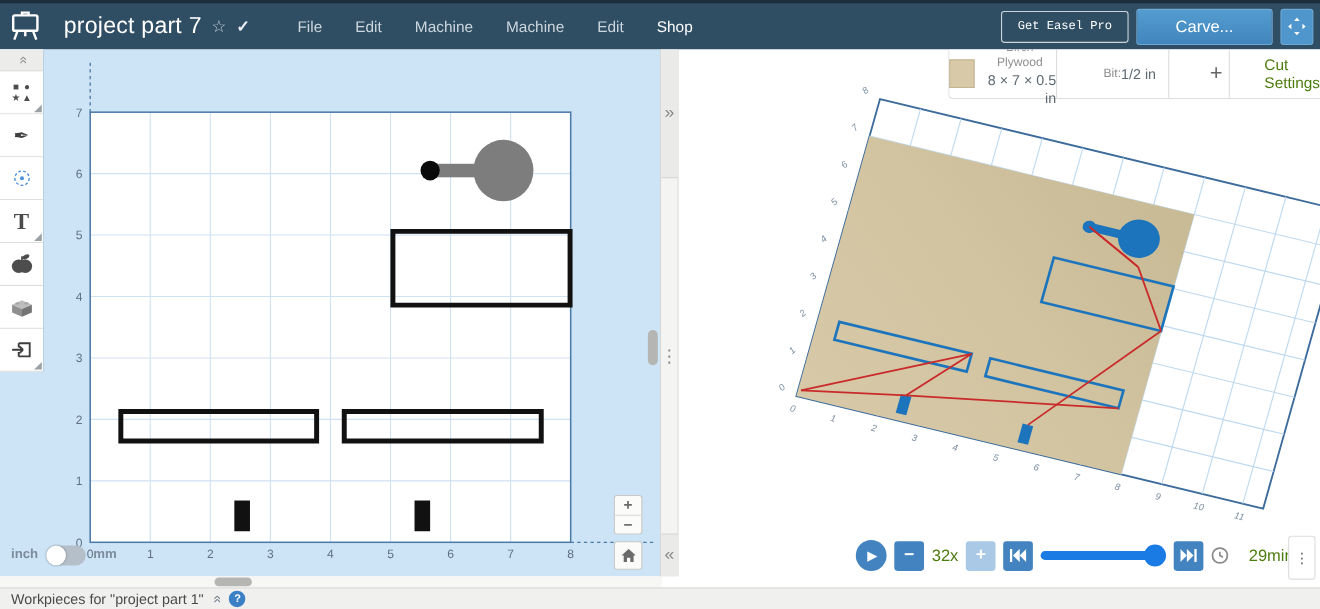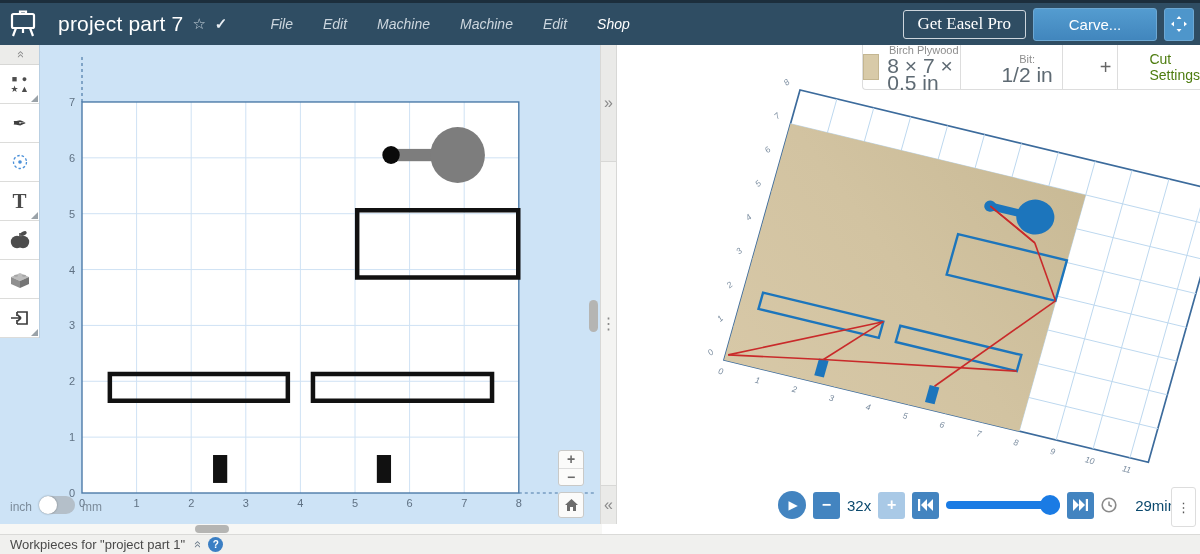--- a/index.html
+++ b/index.html
@@ -5,41 +5,41 @@
   * { margin:0; padding:0; box-sizing:border-box; }
   html,body { width:1200px; height:554px; overflow:hidden; font-family:"Liberation Sans",sans-serif; background:#fff; }
 
   
   #topbar { position:absolute; left:0; top:0; width:1200px; height:45px; background:#2f4d63; border-top:3px solid #1c2e3c; display:flex; align-items:center; }
   #logo { width:46px; height:42px; display:flex; align-items:center; justify-content:center; }
   #title { color:#fff; font-size:21px; font-weight:400; margin-left:12px; letter-spacing:.2px; }
   .title-ico { color:#c6d2db; font-size:15px; margin-left:9px; }
   .check { color:#e8eef3; font-weight:bold; }
   #menus { display:flex; margin-left:28px; }
-  .menu-item { color:#ccd6de; font-size:14px; padding:0 15px; cursor:default;font-style:italic; }
+  .menu-item { color:#ccd6de; font-size:14px; padding:0 15px; cursor:default; }
   .menu-item.shop { color:#ffffff; }
   #topbar-right { margin-left:auto; display:flex; align-items:center; gap:7px; margin-right:6px; }
-  #get-pro { height:29px; padding:0 14px; background:transparent; border:1px solid #cdd5dc; border-radius:3px; color:#fff; font-size:17px; font-family:Liberation Serif, serif; }
+  #get-pro { height:29px; padding:0 14px; background:transparent; border:1px solid #cdd5dc; border-radius:3px; color:#fff; font-size:11px; font-family:Liberation Mono, monospace; }
   #carve { height:33px; width:124px; background:linear-gradient(#549cd0,#4186bd); border:1px solid #6da8d3; border-radius:3px; color:#fff; font-size:15px; font-family:inherit; }
   #expand-btn { height:33px; width:30px; background:#4e96cb; border:1px solid #6da8d3; border-radius:3px; display:flex; align-items:center; justify-content:center; }
 
   
   #sidebar { position:absolute; left:0; top:45px; width:40px; background:#fff; border-right:1px solid #b9cfe2; z-index:5; }
   #sidebar-collapse { height:20px; background:#ececea; border-bottom:1px solid #d7d7d5; display:flex; align-items:center; justify-content:center; color:#8a8a8a; }
   .rotm90 { display:inline-block; transform:rotate(-90deg); font-size:13px; }
   .tool-cell { height:39px; border-bottom:1px solid #dcdcda; display:flex; align-items:center; justify-content:center; position:relative; background:#fff; }
   .fold:after { content:""; position:absolute; right:1px; bottom:1px; border-left:7px solid transparent; border-bottom:7px solid #9aa2a8; }
   .shapes-grid { display:grid; grid-template-columns:10px 10px; grid-template-rows:10px 10px; color:#4d4d4d; font-size:9px; line-height:10px; text-align:center; }
   .ticon { font-family:"Liberation Serif",serif; font-size:21px; font-weight:bold; color:#4a4a4a; }
   .pen { font-size:17px; color:#3f3f3f; }
 
   
   #canvas2d { position:absolute; left:0; top:45px; width:600px; height:479px; background:#cde3f6; }
   #svg2d { position:absolute; left:0; top:0; }
-  #unit-toggle-wrap { position:absolute; left:10px; top:451px; display:flex; align-items:flex-end; gap:7px; color:#7c8c9b; font-size:12px; }
+  #unit-toggle-wrap { position:absolute; left:10px; top:451px; display:flex; align-items:flex-start; gap:7px; color:#7c8c9b; font-size:12px;font-weight:bold; }
   #unit-switch { width:36px; height:18px; border-radius:9px; background:#b4bfc9; position:relative; }
   #unit-knob { position:absolute; left:0; top:0; width:18px; height:18px; border-radius:50%; background:#fff; box-shadow:0 0 2px rgba(0,0,0,.4); }
   #zoom-box { position:absolute; left:558px; top:405px; width:26px; height:36px; background:#fbfbfa; border:1px solid #c9c9c7; border-radius:3px; display:flex; flex-direction:column; }
   .zbtn { flex:1; display:flex; align-items:center; justify-content:center; color:#6b6b6b; font-size:14px; font-weight:bold; }
   #home-btn { position:absolute; left:558px; top:447px; width:26px; height:26px; background:#fbfbfa; border:1px solid #c9c9c7; border-radius:3px; display:flex; align-items:center; justify-content:center; color:#6b6b6b; font-size:12px; }
   #vscroll { position:absolute; left:589px; top:255px; width:9px; height:32px; background:#b5b5b3; border-radius:5px; }
   #hscroll-row { position:absolute; left:0; top:524px; width:602px; height:10px; background:#f7f7f5; }
   #hscroll-thumb { position:absolute; left:195px; top:1px; width:34px; height:8px; background:#b5b5b3; border-radius:4px; }
 
   
@@ -50,31 +50,31 @@
   #div-bot { top:440px; height:39px; background:#eaeae8; border-top:1px solid #d8d8d6; }
 
   
   #panel3d { position:absolute; left:617px; top:45px; width:583px; height:489px; background:#fff; overflow:hidden; }
   #svg3d { position:absolute; left:0; top:0; }
   #sim-header { position:absolute; left:245px; top:0; width:338px; height:45px; background:#fff; border-left:1px solid #ddd; border-bottom:1px solid #ddd; border-bottom-left-radius:4px; display:flex;gap:31px; }
   .hd-sec { border-right:1px solid #ddd; display:flex; align-items:center; justify-content:center; }
   #hd-material { width:121px; gap:8px; }
   #swatch { width:26px; height:26px; background:#d8caa8; border:1px solid #c6b econ; border:1px solid #c4b691; }
   .hd-small { color:#8e8e8e; font-size:11px; text-align:center; line-height:14px; }
-  .hd-big { color:#5e6a73; font-size:21px; text-align:left; line-height:17px; }
-  #hd-bit { width:87px; flex-direction:column; }
+  .hd-big { color:#5e6a73; font-size:13px; text-align:right; line-height:17px; }
+  #hd-bit { width:87px; }
   #hd-plus { width:30px; color:#666; font-size:20px; font-weight:300; }
   #hd-cut { flex:1; color:#4d7c0f; font-size:14px; border-right:none; }
 
   
   #playback { position:absolute; left:161px; top:442px; height:36px; display:flex; align-items:center; gap:7px; }
   #play-btn { width:28px; height:28px; border-radius:50%; background:#4384c0; color:#fff; display:flex; align-items:center; justify-content:center; font-size:12px; padding-left:2px; }
   .sqbtn { width:27px; height:27px; border-radius:3px; background:#4384c0; color:#fff; display:flex; align-items:center; justify-content:center; font-size:16px; font-weight:bold; }
   .sqbtn.light { background:#a9c9e6; }
-  #speed-label, #time-label { color:#0c4a6e; font-size:15px; }
+  #speed-label, #time-label { color:#4d7c0f; font-size:15px; }
   #slider { position:relative; width:114px; height:8px; background:#1a7be4; border-radius:4px; }
   #slider-knob { position:absolute; right:0; top:-6px; width:20px; height:20px; border-radius:50%; background:#1a7be4; }
   #clockwrap { display:flex; align-items:center; gap:18px; }
   #sim-dots { position:absolute; left:554px; top:442px; width:25px; height:40px; background:#fff; border:1px solid #ddd; border-radius:3px; display:flex; align-items:center; justify-content:center; color:#555; font-size:13px; letter-spacing:0; }
 
   
   #bottombar { position:absolute; left:0; top:534px; width:1200px; height:20px; background:#f0f0ee; border-top:1px solid #dadad8; display:flex; align-items:center; gap:8px; padding-left:10px; }
   #wp-text { color:#4a4a4a; font-size:13px; }
   #wp-collapse { color:#6b7b8a; }
   #wp-help { width:15px; height:15px; border-radius:50%; background:#3b7fc4; color:#fff; font-size:10px; font-weight:bold; display:flex; align-items:center; justify-content:center; }

